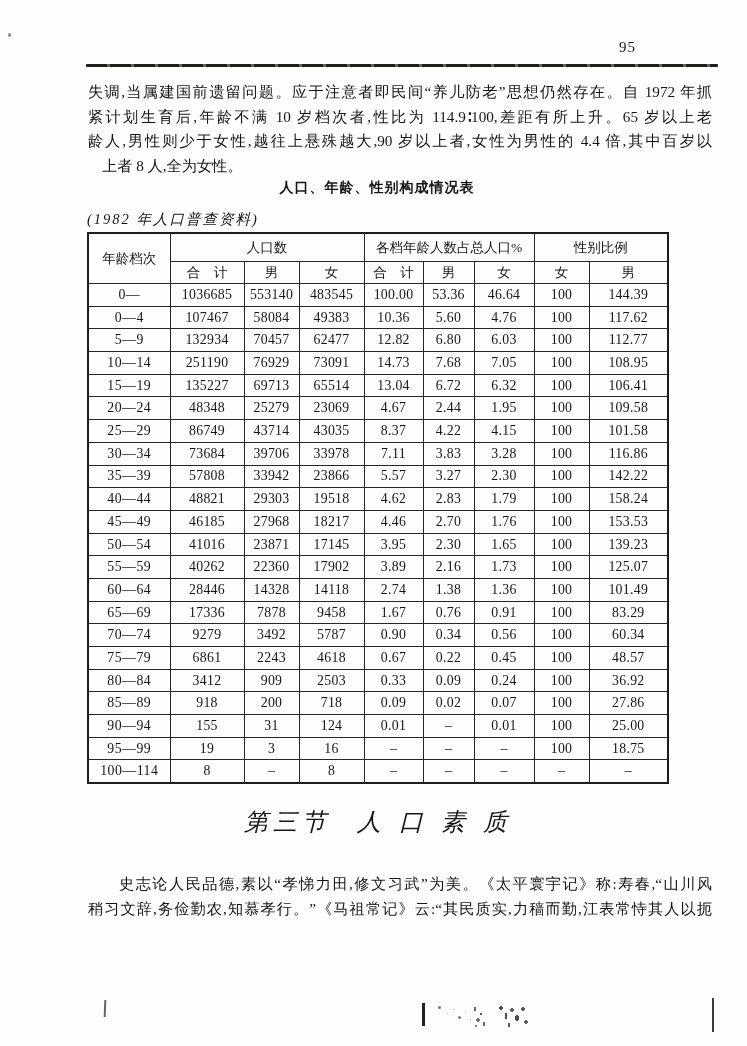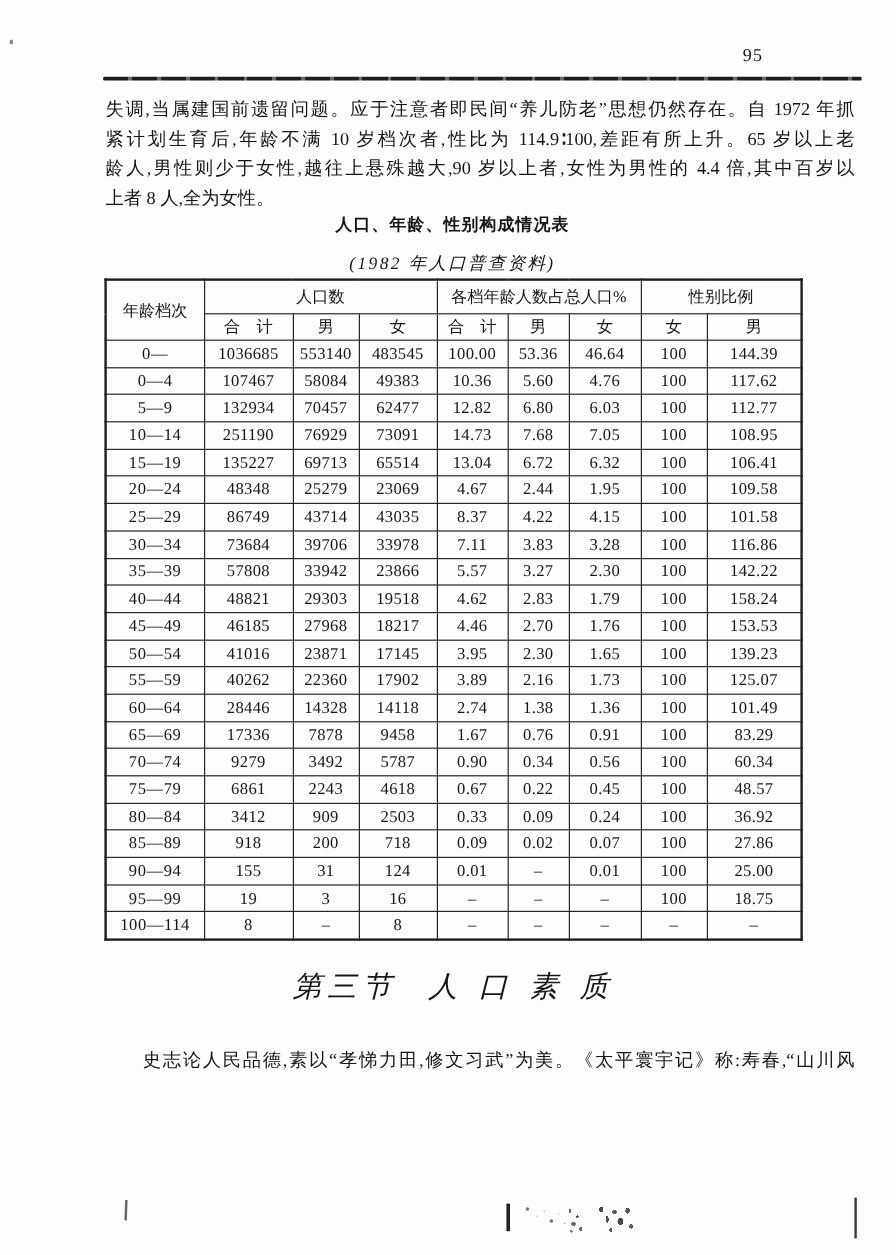--- a/index.html
+++ b/index.html
@@ -18,27 +18,27 @@
   .chapter-header .w2{margin-left:42px;}
   .page-number{position:absolute;top:39px;left:619px;font-size:15px;letter-spacing:1px;text-align:right;}
   .header-rule{
     position:absolute;top:64px;left:86px;width:632px;height:3px;
     background:repeating-linear-gradient(90deg,#1d1d1d 0 21px,#6a6a6a 21px 24px);
     border-radius:1px;
   }
   
   .para{position:absolute;left:88px;width:624px;font-size:15.2px;line-height:24.6px;}
   .para .pline{text-align:justify;text-align-last:justify;white-space:nowrap;}
-  .para .pline.last{text-align-last:left;white-space:normal;}
+  .para .pline.last{text-align-last:left;white-space:normal;margin-left:14px;}
   .para .pline.indent{text-indent:31px;}
   #para1{top:80px;}
   #para2{top:872px;}
   
   .table-title{position:absolute;top:179px;left:87px;width:580px;text-align:center;font-size:14px;font-weight:bold;letter-spacing:1px;}
-  .table-subtitle{position:absolute;top:210px;left:87px;width:580px;text-align:center;font-size:14.5px;font-style:italic;letter-spacing:2px;}
+  .table-subtitle{position:absolute;top:210px;left:87px;width:580px;text-align:left;font-size:14.5px;font-style:italic;letter-spacing:2px;}
   
   table.data{
     position:absolute;top:232px;left:87px;width:580px;
     border-collapse:collapse;table-layout:fixed;
     font-size:13.5px;line-height:1;padding-left:34px;
   }
   table.data th,table.data td{
     border:1px solid #262626;
     text-align:center;vertical-align:middle;
     padding:0;font-weight:normal;
@@ -375,20 +375,21 @@
         </tr>
       </tbody>
   </table>
 
   <div class="section-heading">
     <span>第三节</span><span class="sec-title">人 口 素 质</span>
   </div>
 
   <div class="para" id="para2">
     <div class="pline indent">史志论人民品德,素以“孝悌力田,修文习武”为美。《太平寰宇记》称:寿春,“山川风</div>
+    <div class="pline">稍习文辞,务俭勤农,知慕孝行。”《马祖常记》云:“其民质实,力穑而勤,江表常恃其人以扼</div>
   </div>
 
   <div class="artifact dot-tl"></div>
   <div class="artifact tick-bl"></div>
   <div class="artifact bar-bc"></div>
   <div class="artifact smudge1"></div>
   <div class="artifact smudge2"></div>
   <div class="artifact smudge3"></div>
   <div class="artifact vline-br"></div>
 

